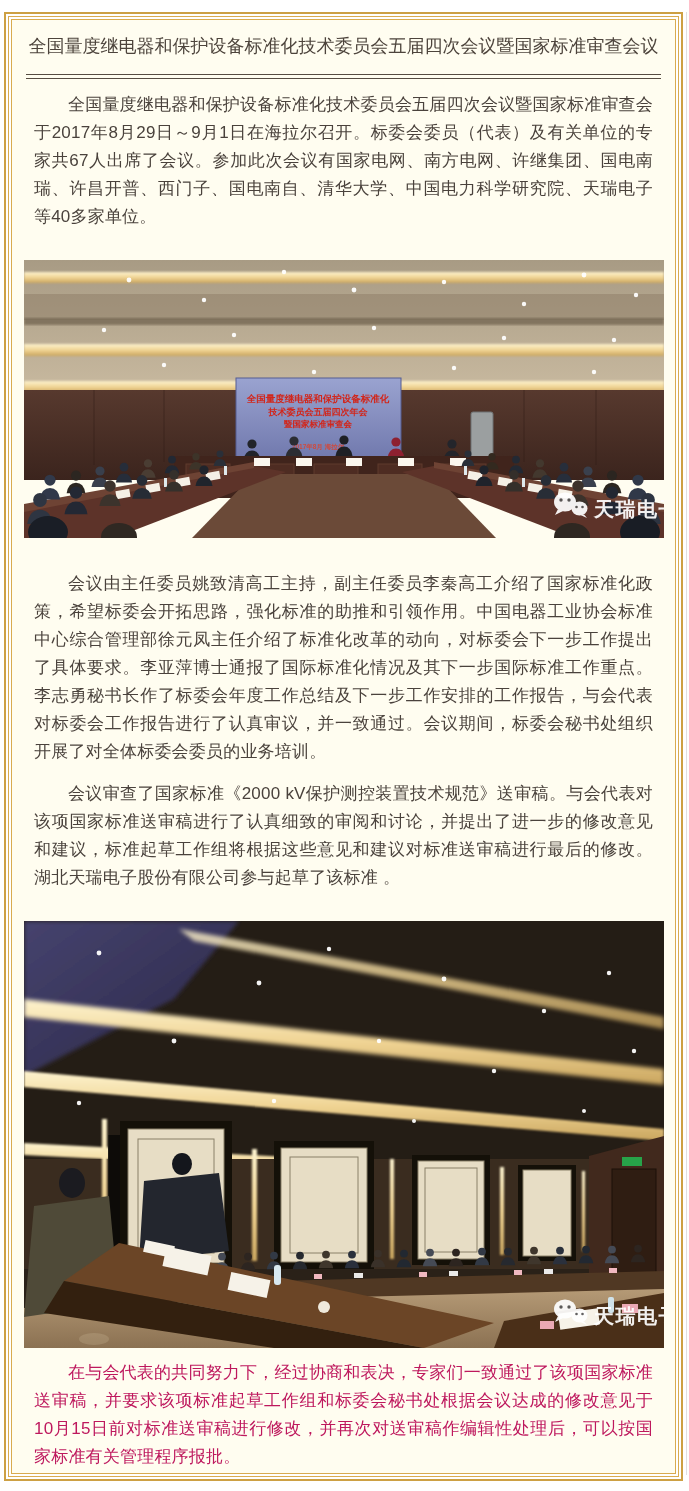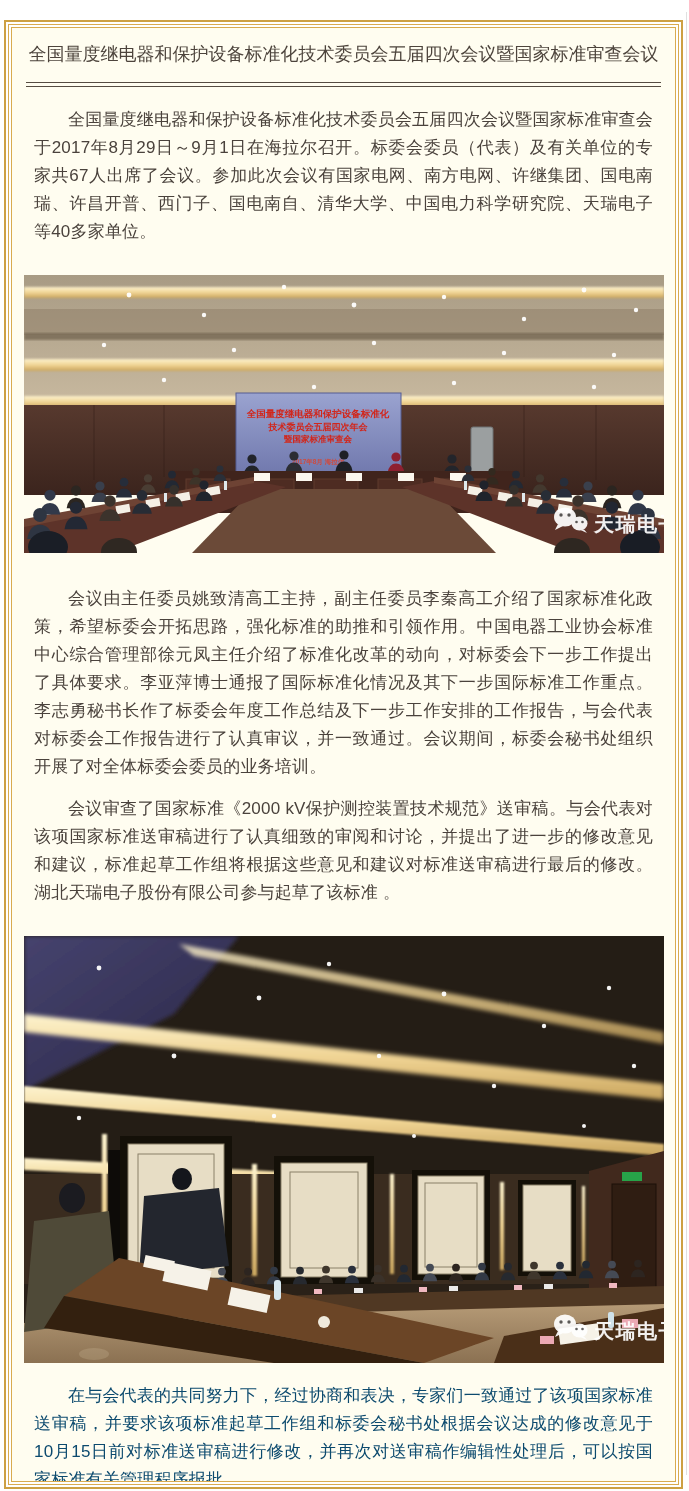--- a/index.html
+++ b/index.html
@@ -2,21 +2,21 @@
 <html><head>
 <meta charset="utf-8">
 <style>
   html,body{margin:0;padding:0;}
   body{
     width:689px;height:1491px;position:relative;background:#ffffff;
     font-family:"Liberation Sans","DejaVu Sans",sans-serif;
   }
   .edge-line{position:absolute;right:2px;top:12px;bottom:16px;width:1px;background:#e0e0e0;}
   .frame{
-    position:absolute;left:4px;top:20px;width:679px;height:1469px;
+    position:absolute;left:4px;top:12px;width:679px;height:1469px;
     border:2px solid #cda043;padding:2px;box-sizing:border-box;
   }
   .frame-mid{
     border:1px solid #d9ab4f;height:100%;box-sizing:border-box;padding:2px;
   }
   .frame-inner{
     border:1px solid #d9ab4f;height:100%;box-sizing:border-box;
     background:#fffdf0;padding:6px 8px 40px;overflow:hidden;
   }
   h1.title{
@@ -24,24 +24,24 @@
     line-height:25px;margin:8px 6px 0;
   }
   .title-rule{
     margin:15px 6px 0;height:3px;
     border-top:1px solid #564c42;border-bottom:1px solid #564c42;
   }
   p.para{
     font-size:17px;line-height:28px;color:#4a423c;text-align:justify;
     text-indent:2em;margin:30px 14px 0;letter-spacing:.2px;
   }
-  p.para.p1{margin-top:19px;}
+  p.para.p1{margin-top:12px;}
   p.para.p2{margin-top:32px;}
   p.para.p3{margin-top:14px;}
-  p.para.p4{margin-top:19px;color:#0c4a6e;}
+  p.para.p4{margin-top:11px;color:#be185d;}
   figure.photo{display:block;width:640px;margin:29px auto 0;padding:0;}
   figure.photo svg{display:block;width:640px;}
   .wm-text{font-size:20px;font-weight:bold;fill:#ffffff;letter-spacing:1.5px;}
 </style>
 </head>
 <body>
 
 <svg width="0" height="0" style="position:absolute" aria-hidden="true">
   <defs>
     <linearGradient id="glowG" x1="0" y1="0" x2="0" y2="1">

